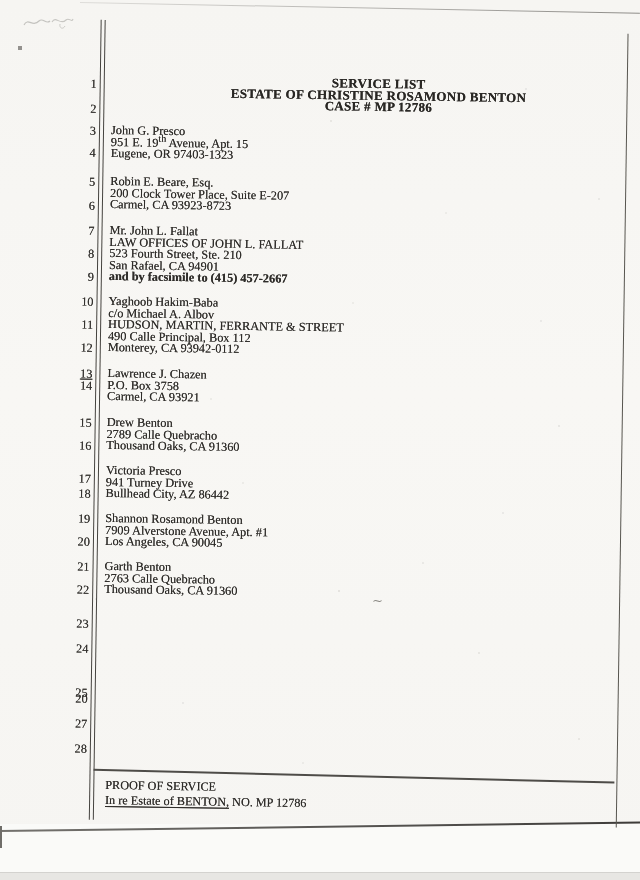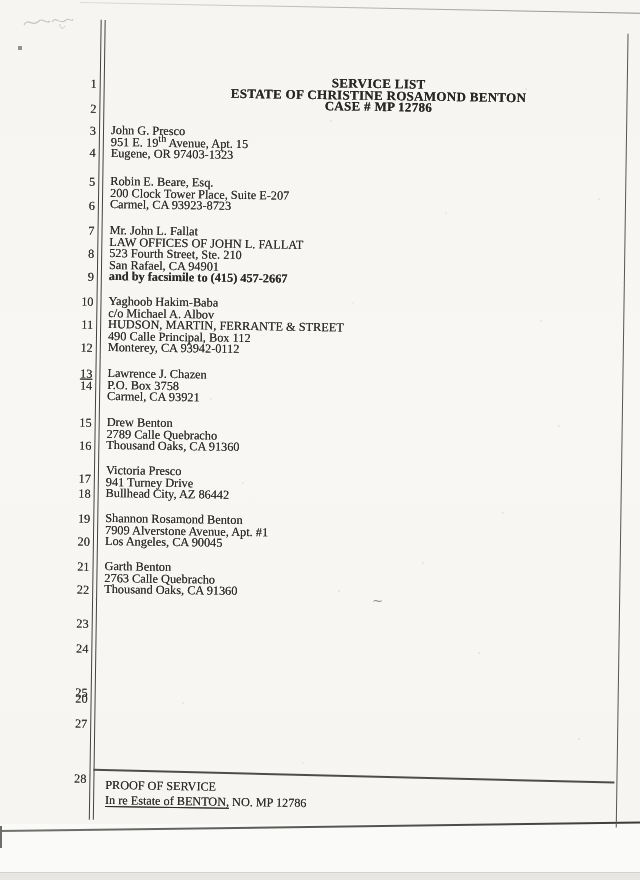--- a/index.html
+++ b/index.html
@@ -114,21 +114,21 @@
         <div class="lnum" style="top: 492px;">18</div>
         <div class="lnum" style="top: 517px;">19</div>
         <div class="lnum" style="top: 540px;">20</div>
         <div class="lnum" style="top: 565px; font-family: Liberation Serif, serif;">21</div>
         <div class="lnum" style="top: 588px;">22</div>
         <div class="lnum" style="top: 622px;">23</div>
         <div class="lnum" style="top: 647px;">24</div>
         <div class="lnum" style="top: 671px; margin-top: 20px;">25</div>
         <div class="lnum" style="top: 697px;">20</div>
         <div class="lnum" style="top: 722px;">27</div>
-        <div class="lnum" style="top: 777px;">28</div>
+        <div class="lnum" style="top: 747px;">28</div>
       </div>
 
     <div class="doc-header">
       <div>SERVICE LIST</div>
       <div>ESTATE OF CHRISTINE ROSAMOND BENTON</div>
       <div>CASE # MP 12786</div>
     </div>
 
     <div id="entries">
         <div class="entry" style="top: 129px;">

